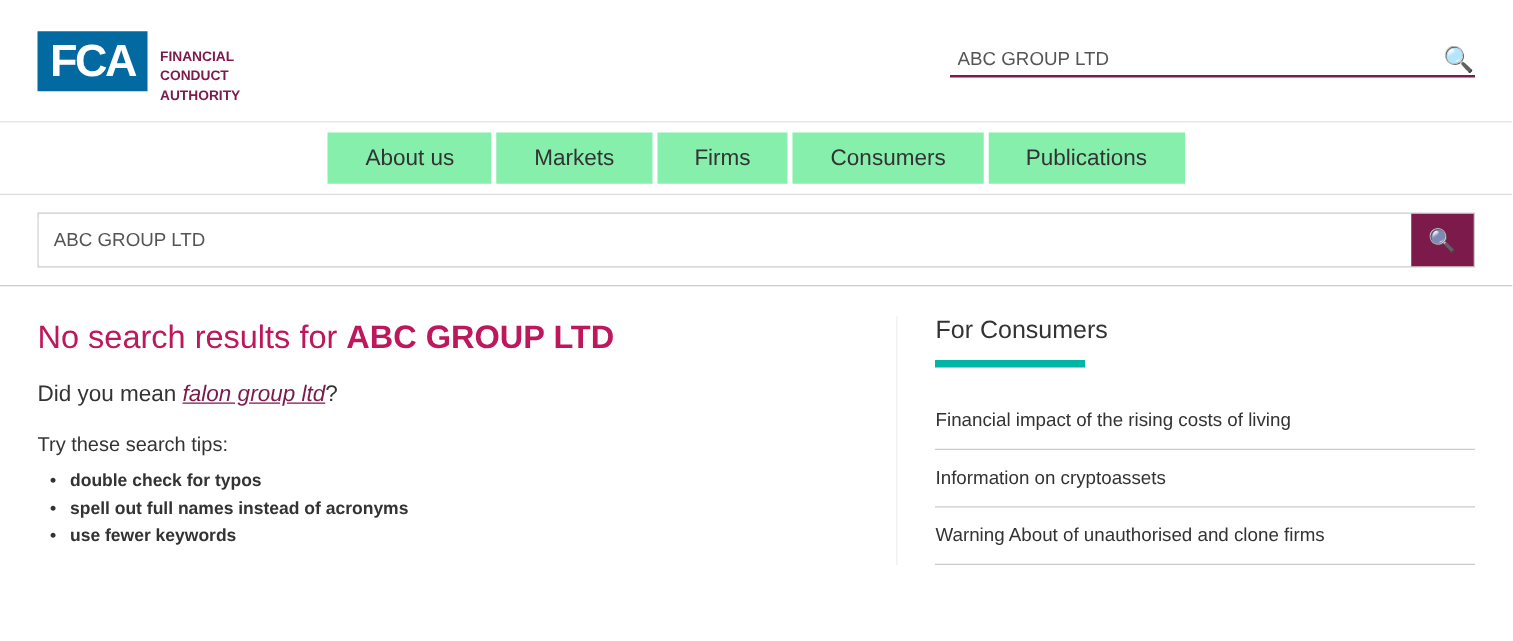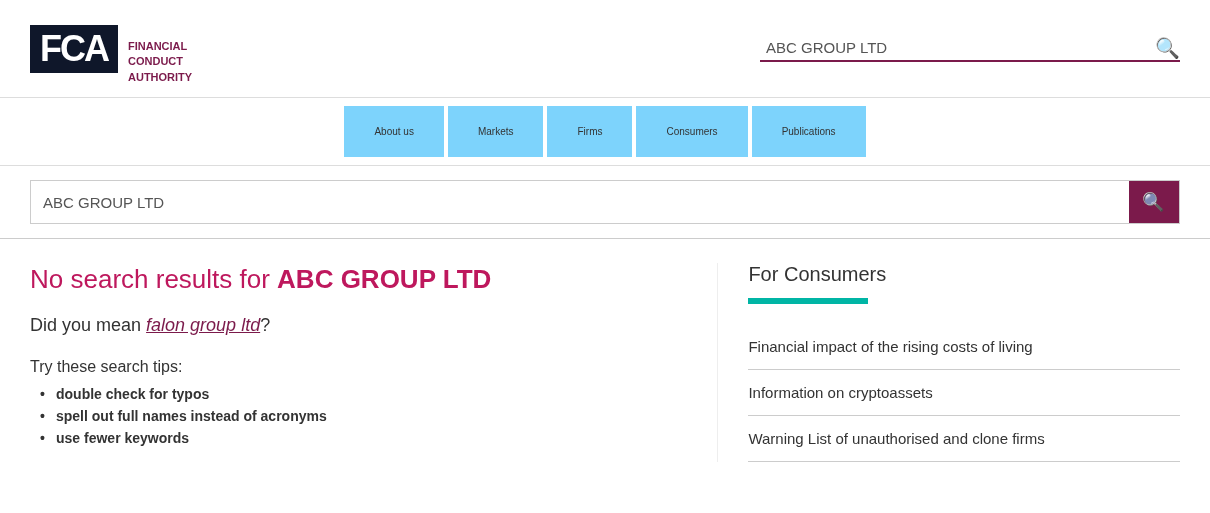--- a/index.html
+++ b/index.html
@@ -12,21 +12,21 @@
       justify-content: space-between;
       padding: 12px 30px;
       border-bottom: 1px solid #ddd;
     }
     .logo-area {
       display: flex;
       align-items: center;
       gap: 10px;
     }
     .logo-box {
-      background: #0f172a;
+      background: #0369a1;
       color: white;
       font-size: 36px;
       font-weight: bold;
       padding: 6px 10px;
       letter-spacing: -2px;
       line-height: 1;
     }
     .logo-text {
       color: #7b1a4b;
       font-size: 11px;
@@ -57,24 +57,24 @@
     
     .nav {
       background: #fff;
       display: flex;
       justify-content: center;
       padding: 8px 0;
       gap: 4px;
       border-bottom: 1px solid #ddd;
     }
     .nav-item {
-      background: #7dd3fc;
-      color: #333;
-      padding: 20px 30px;
-      font-size: 10px;
+      background: #86efac;
+      color: #333;
+      padding: 10px 30px;
+      font-size: 18px;
       cursor: pointer;
       border: none;
       text-align: center;
     }
 
     
     .search-bar-area {
       padding: 14px 30px;
       border-bottom: 1px solid #ccc;
     }
@@ -238,16 +238,16 @@
       <li>spell out full names instead of acronyms</li>
       <li>use fewer keywords</li>
     </ul>
   </div>
 
   <div class="right-col">
     <div class="consumers-heading">For Consumers</div>
     <div class="teal-bar"></div>
     <a class="consumer-link">Financial impact of the rising costs of living</a>
     <a class="consumer-link">Information on cryptoassets</a>
-    <a class="consumer-link">Warning List of unauthorised and clone firms</a>
+    <a class="consumer-link">Warning About of unauthorised and clone firms</a>
   </div>
 
 </div>
 
 </body></html>

